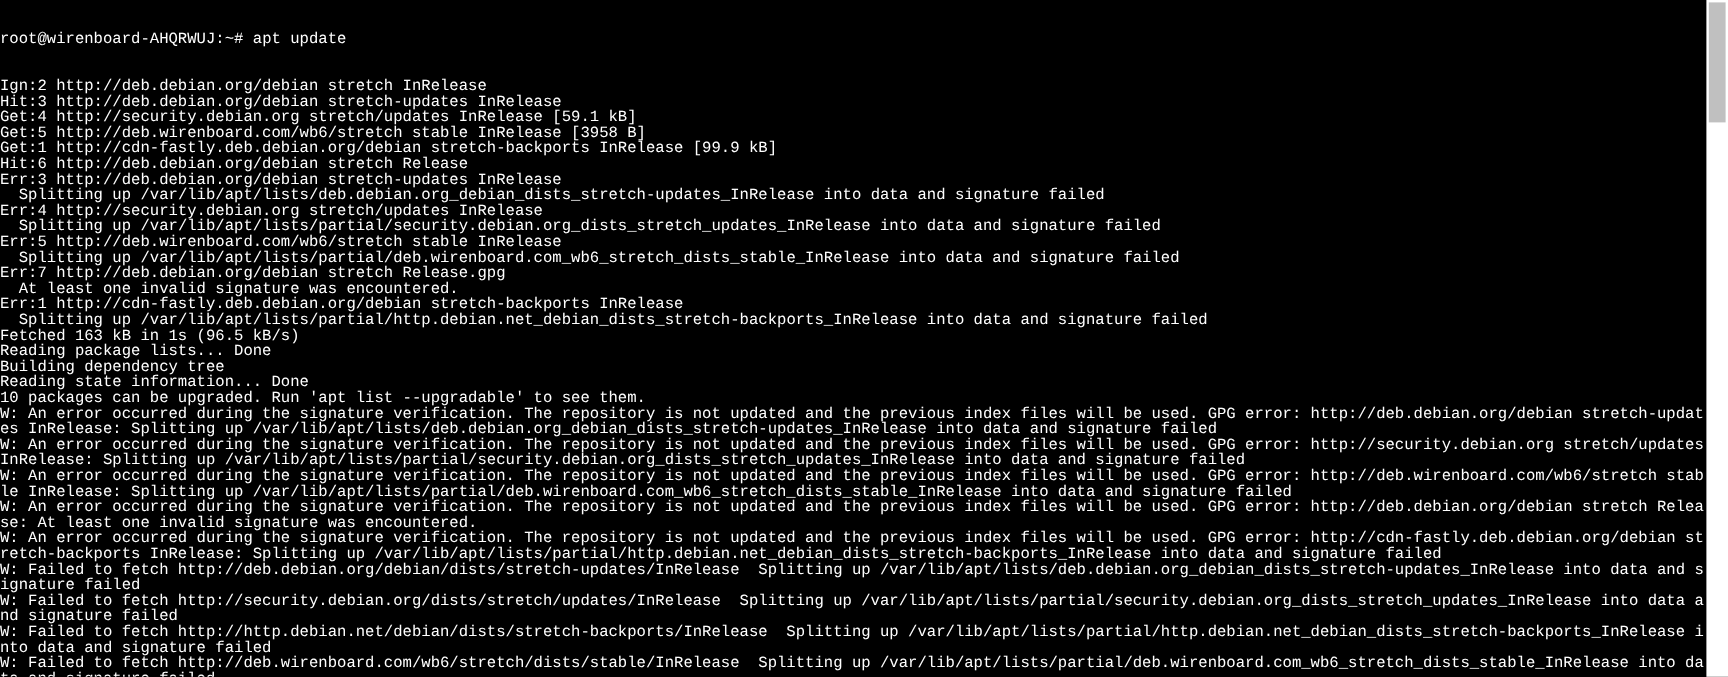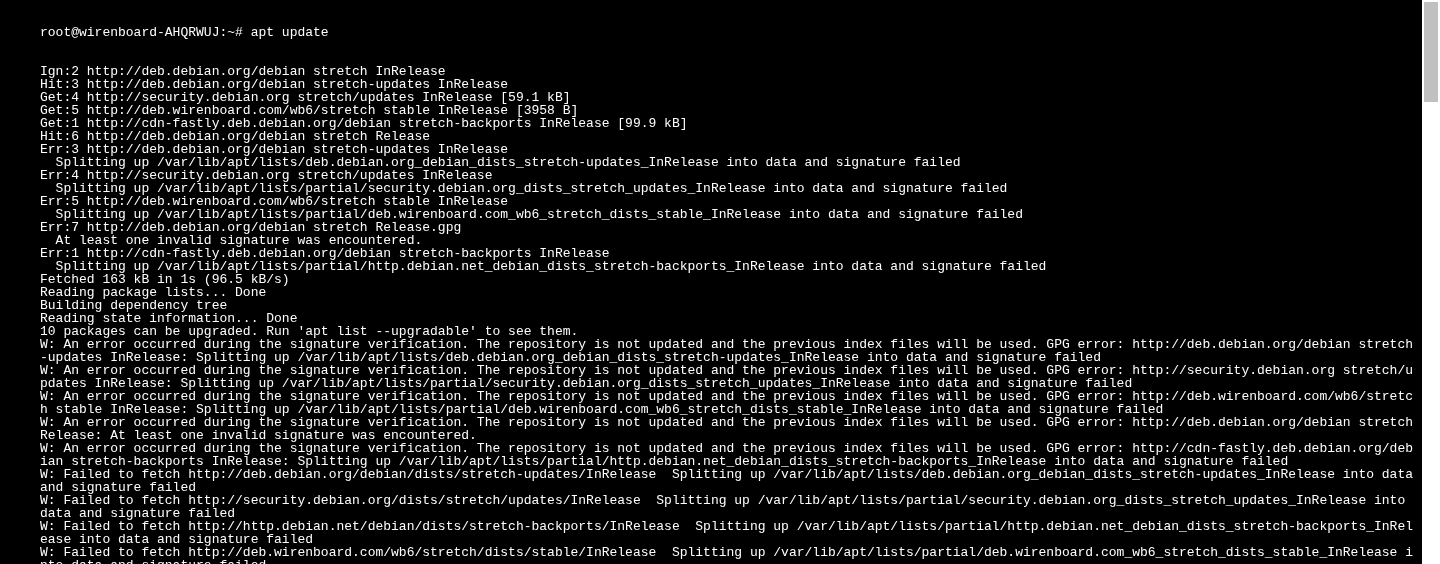--- a/index.html
+++ b/index.html
@@ -23,21 +23,20 @@
       width: 1420px;
       height: 564px;
       overflow: hidden;
       white-space: pre-wrap;
       word-break: break-all;
     }
     .line {
       display: block;
       white-space: pre-wrap;
       word-break: break-all;
-      margin-left: 40px;
     }
     .scrollbar {
       position: absolute;
       right: 0;
       top: 0;
       width: 18px;
       height: 564px;
       background: #fff;
     }
     .scrollbar-thumb {

